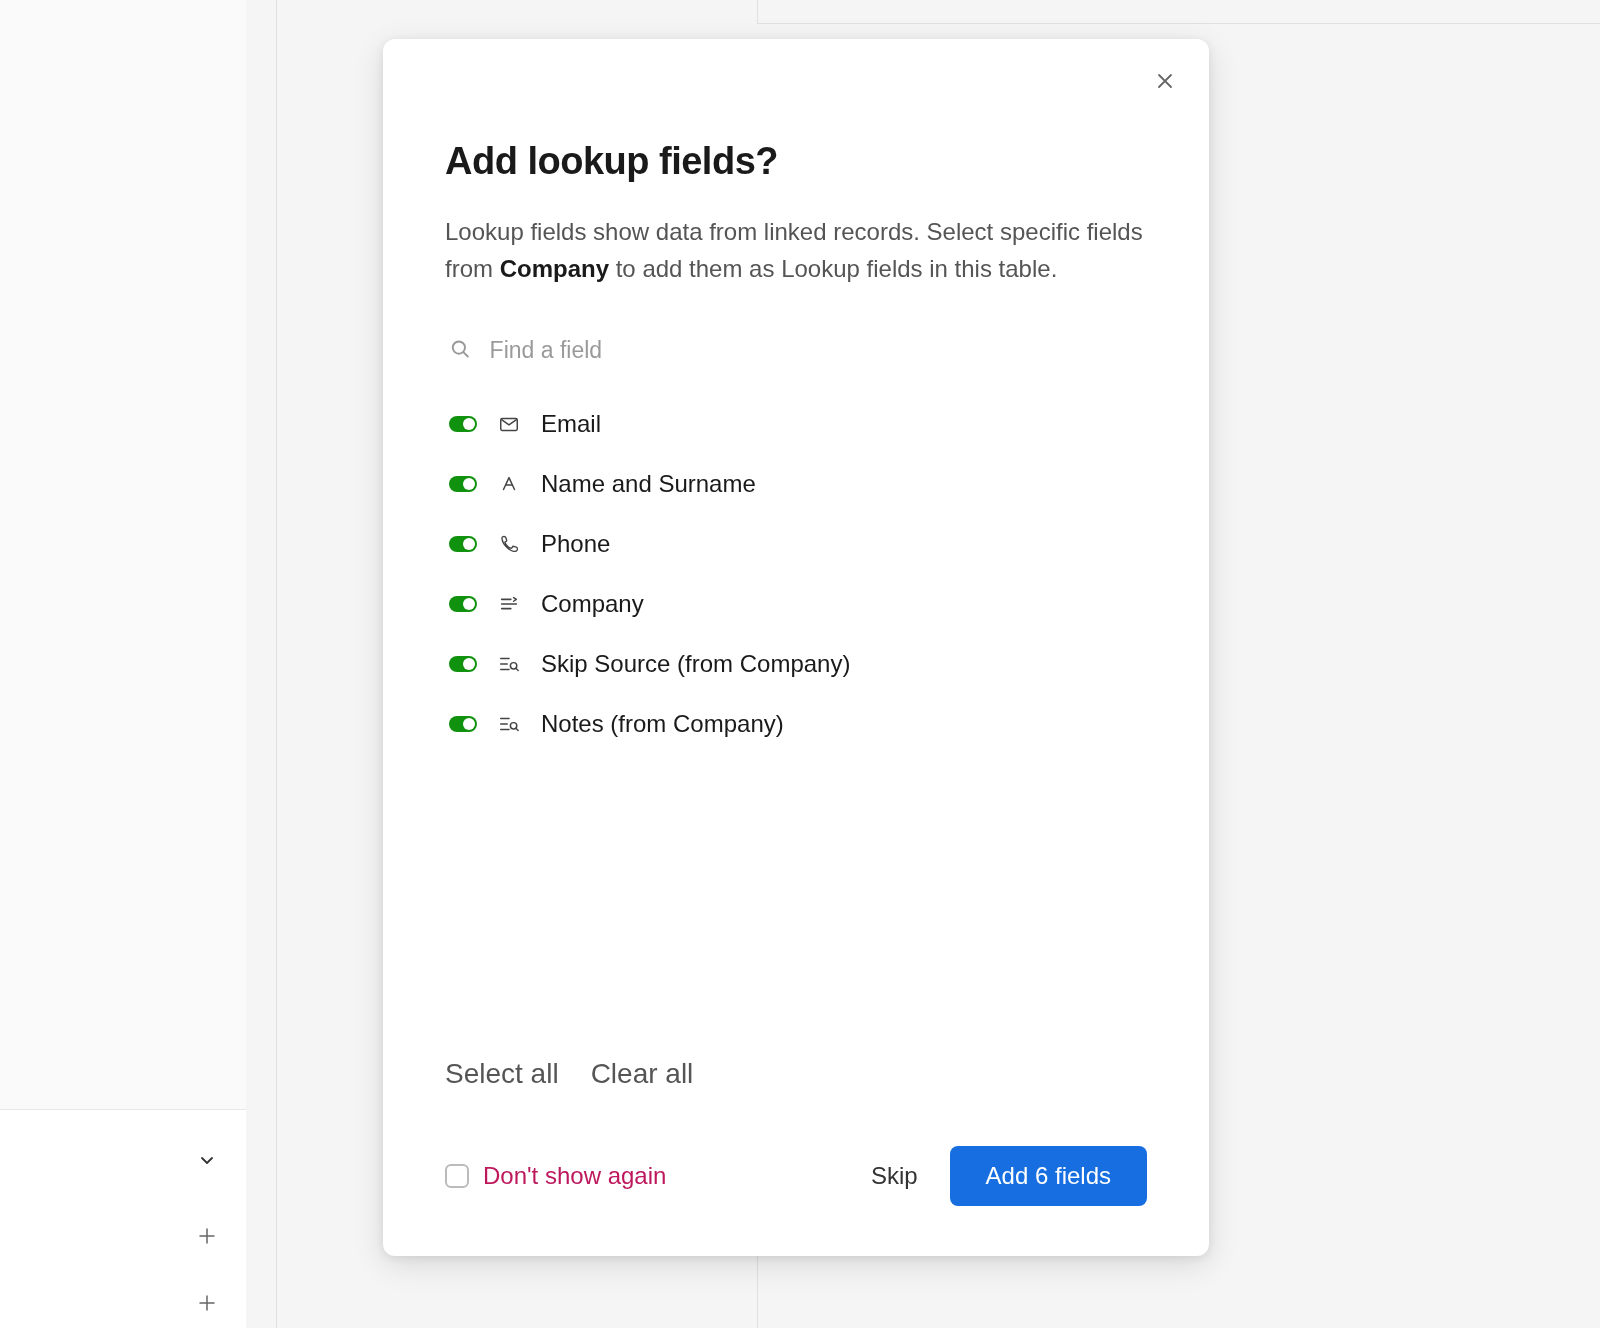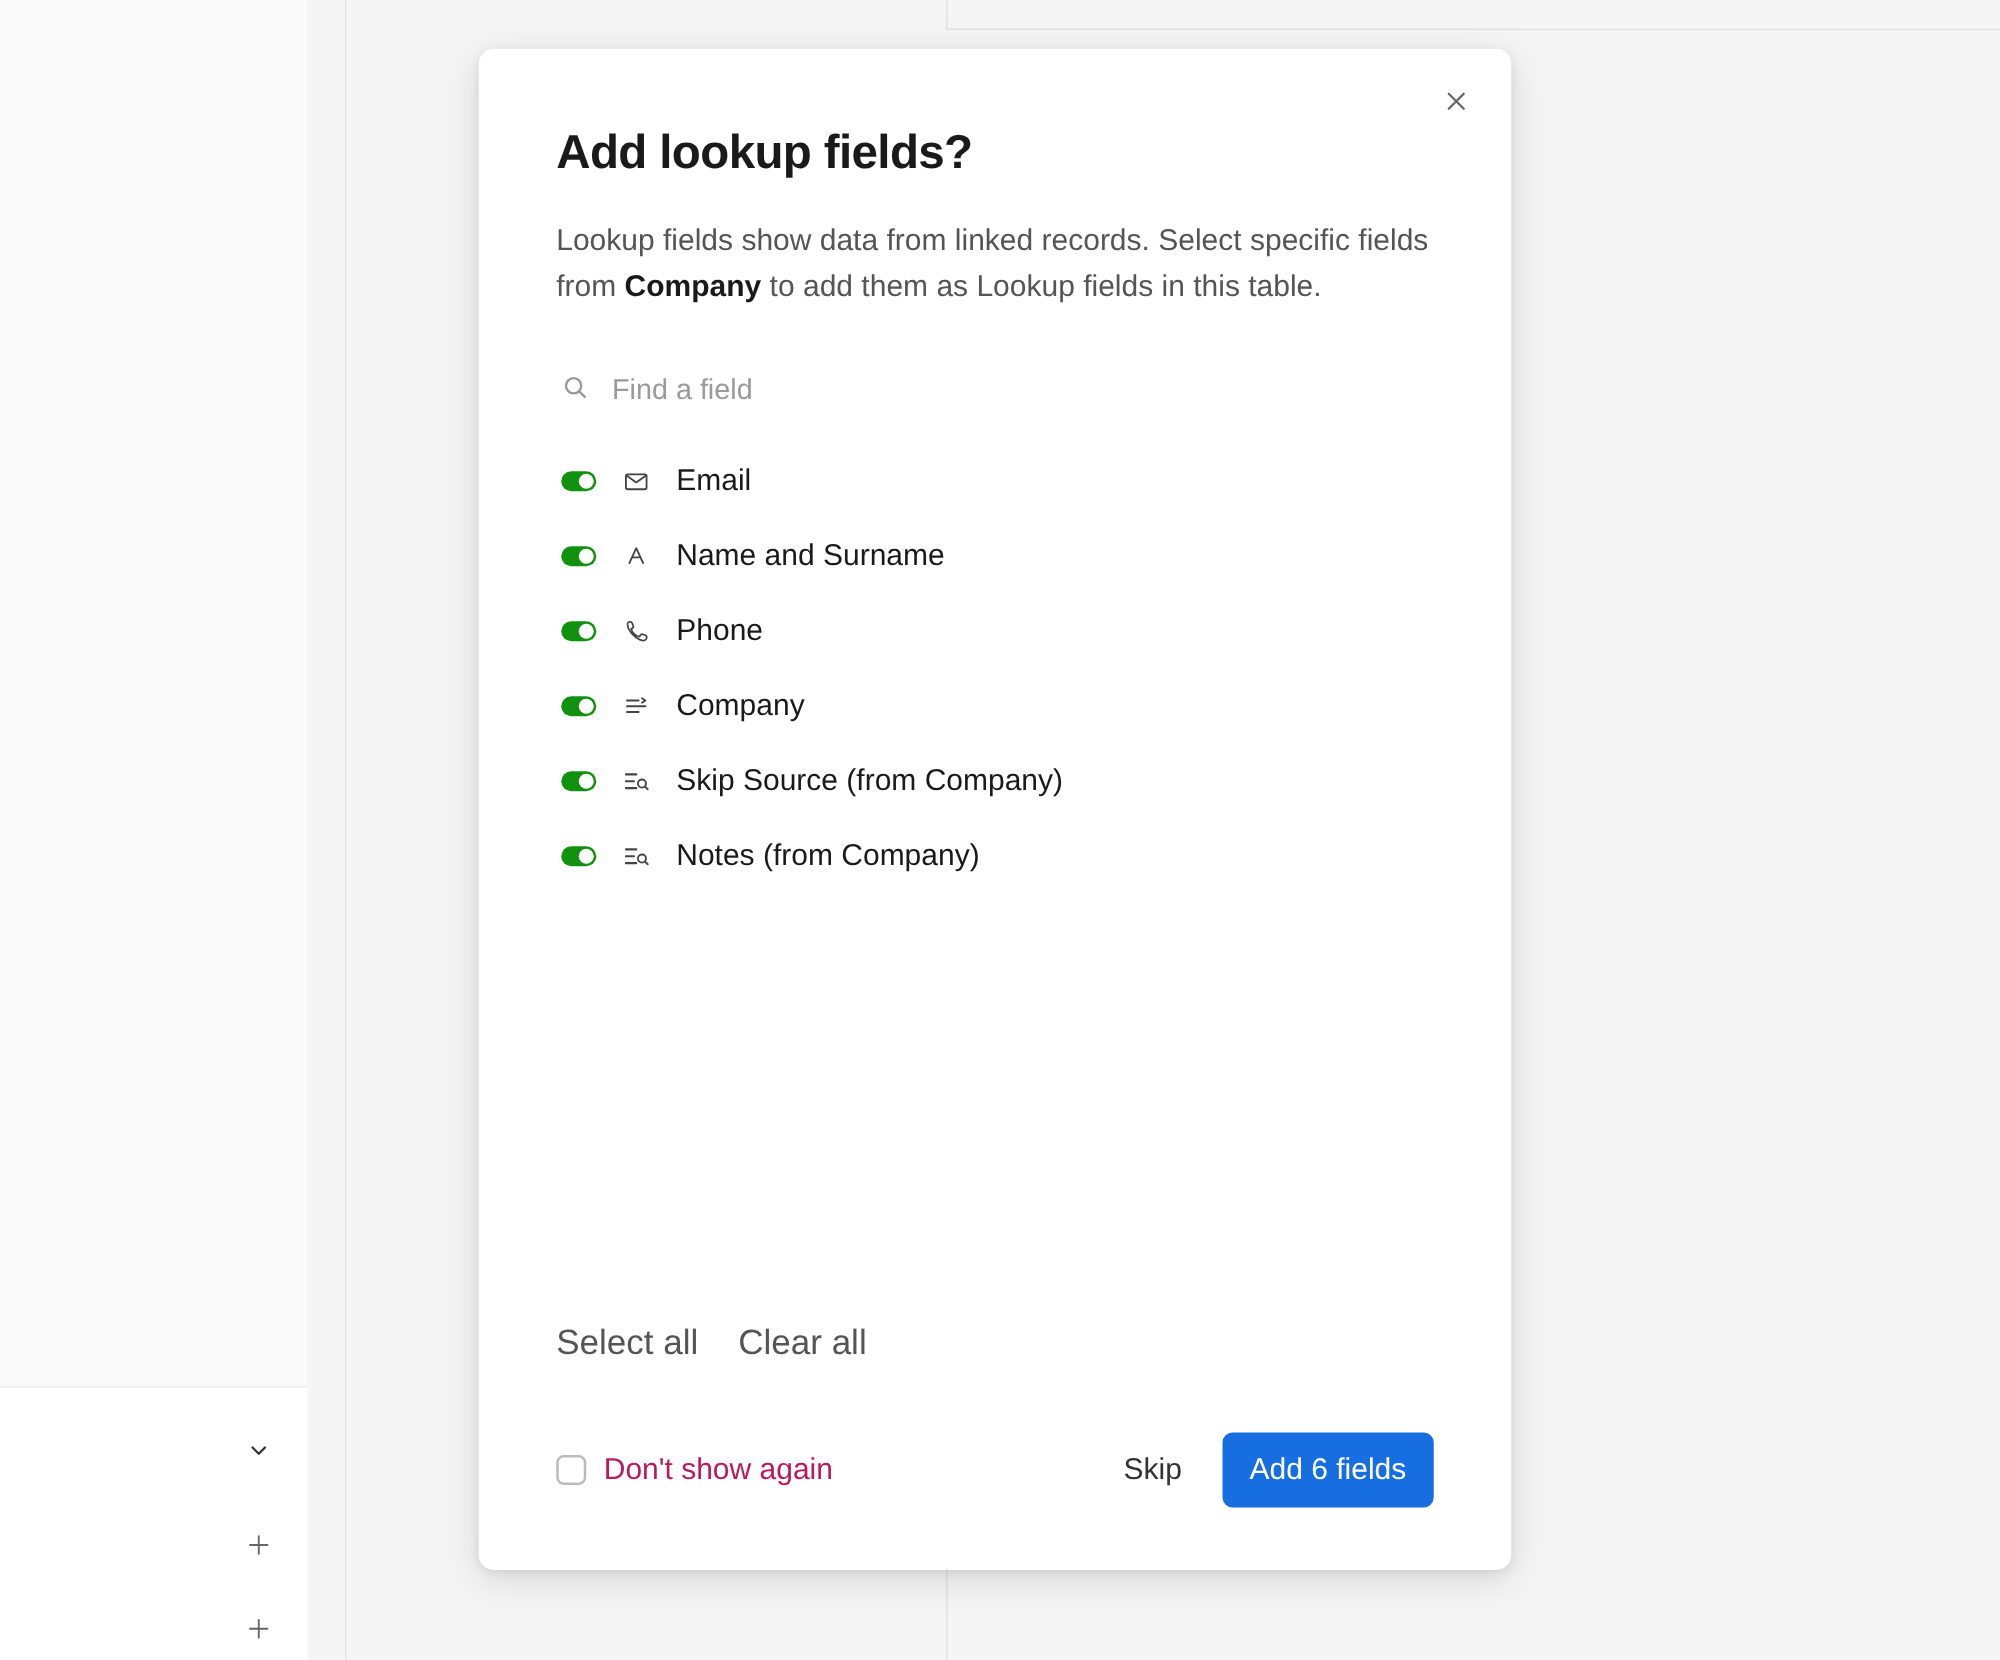--- a/index.html
+++ b/index.html
@@ -125,20 +125,21 @@
       display: flex;
       flex-direction: column;
     }
     
     .modal-title {
       font-size: 38px;
       font-weight: 600;
       color: #1a1a1a;
       margin-bottom: 30px;
       letter-spacing: -0.5px;
+      margin-top: 39px;
     }
     
     .modal-description {
       font-size: 24px;
       line-height: 1.55;
       color: #555;
       margin-bottom: 42px;
     }
     
     .modal-description strong {
@@ -277,21 +278,21 @@
       font-family: inherit;
     }
     
     .btn-primary {
       font-size: 24px;
       font-weight: 500;
       color: #fff;
       background: #166ee1;
       border: none;
       border-radius: 8px;
-      padding: 16px 22px;
+      padding: 16px 36px;
       cursor: pointer;
       font-family: inherit;
     }
     
     svg {
       display: block;
     }
   </style>
 </head>
 <body>

